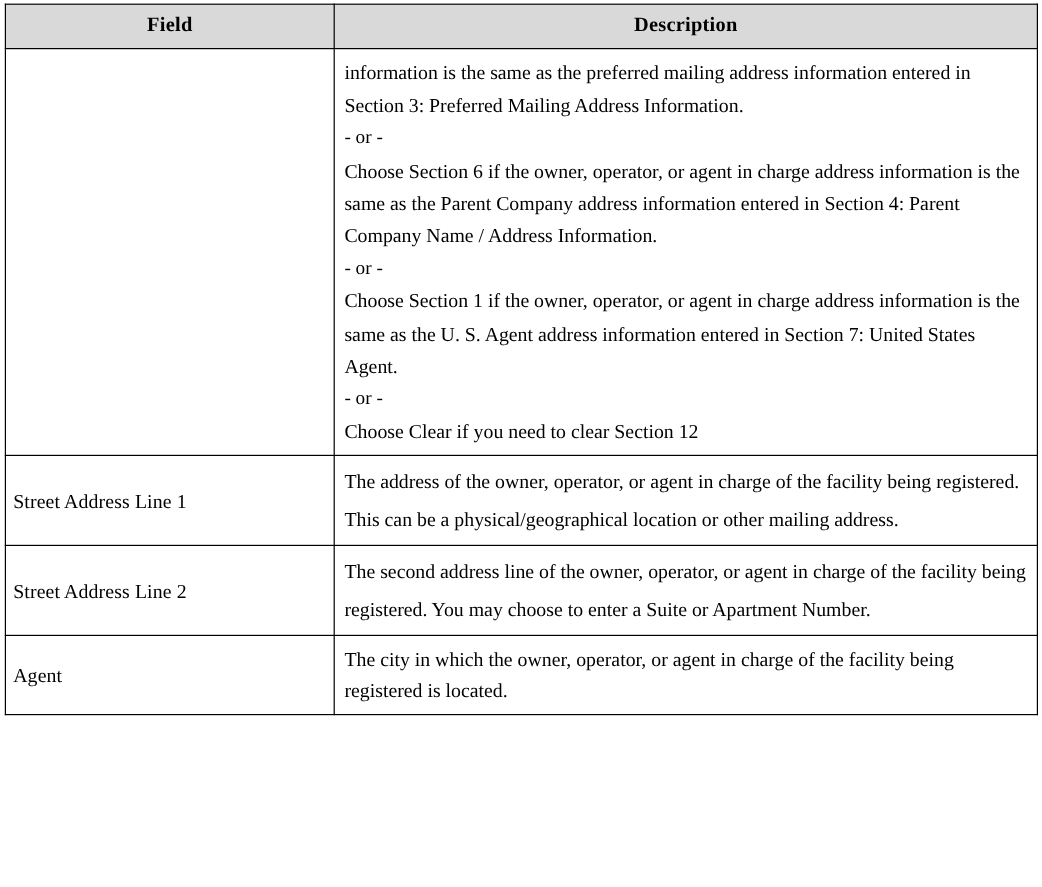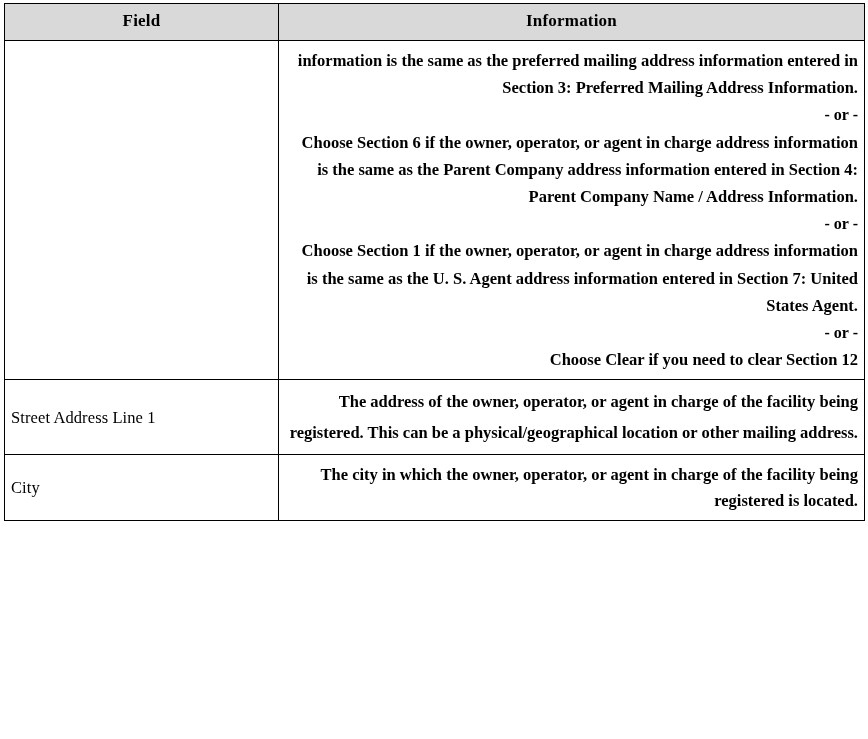--- a/index.html
+++ b/index.html
@@ -65,22 +65,21 @@
     padding: 4px 4px 4px 6px;
     vertical-align: middle;
     letter-spacing: 0.1px;
   }
 
   td.desc-cell {
     font-size: 16.5px;
     line-height: 25.5px;
     padding: 3px 6px 6px 8px;
     vertical-align: top;
-    text-align: right;
-    font-weight: bold;
+    text-align: left;
   }
 
   td.desc-cell p {
     margin: 0;
     padding: 0;
   }
 
   td.desc-cell p + p {
     margin-top: 0px;
   }
@@ -110,21 +109,21 @@
 
   <table class="spec-table">
     <colgroup>
       <col class="col-field">
       <col class="col-desc">
     </colgroup>
 
     <thead>
       <tr>
         <th class="col-header">Field</th>
-        <th class="col-header">Information</th>
+        <th class="col-header">Description</th>
       </tr>
     </thead>
 
     <tbody>
 
       <tr class="row-tall">
         <td class="field-cell"></td>
         <td class="desc-cell">
           <p>information is the same as the preferred mailing address information entered in Section 3: Preferred Mailing Address Information.</p>
           <p class="or-line">- or -</p>
@@ -136,23 +135,29 @@
         </td>
       </tr>
 
       <tr class="row-3line">
         <td class="field-cell">Street Address Line 1</td>
         <td class="desc-cell">
           <p>The address of the owner, operator, or agent in charge of the facility being registered. This can be a physical/geographical location or other mailing address.</p>
         </td>
       </tr>
 
+      <tr class="row-3line">
+        <td class="field-cell">Street Address Line 2</td>
+        <td class="desc-cell">
+          <p>The second address line of the owner, operator, or agent in charge of the facility being registered. You may choose to enter a Suite or Apartment Number.</p>
+        </td>
+      </tr>
 
       <tr class="row-2line">
-        <td class="field-cell">City</td>
+        <td class="field-cell">Agent</td>
         <td class="desc-cell">
           <p>The city in which the owner, operator, or agent in charge of the facility being registered is located.</p>
         </td>
       </tr>
 
 
     </tbody>
   </table>
 
 </div>

